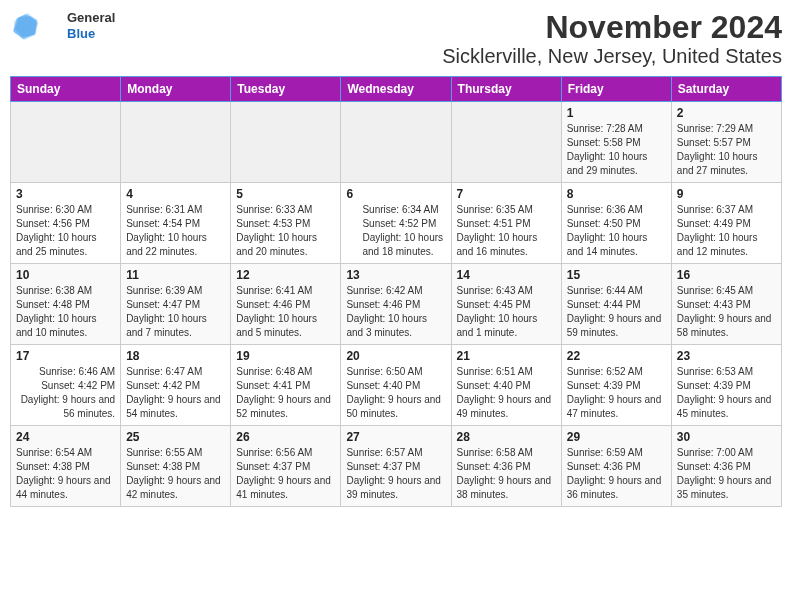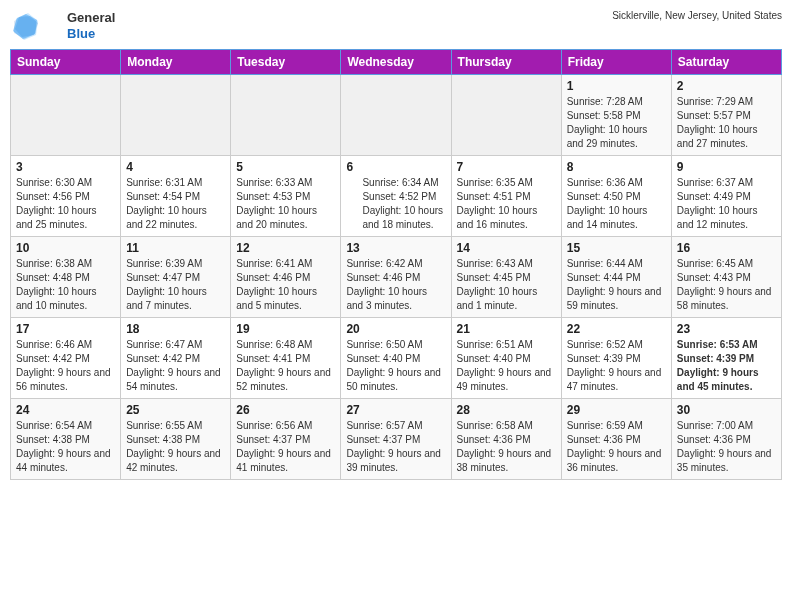--- a/index.html
+++ b/index.html
@@ -36,21 +36,21 @@
     .title-area {
       text-align: right;
     }
     .title-area h1 {
       font-size: 32px;
       font-weight: bold;
       color: #333;
       line-height: 1.1;
     }
     .title-area h2 {
-      font-size: 10px;
+      font-size: 20px;
       font-weight: normal;
       color: #333;
     }
     table {
       width: 100%;
       border-collapse: collapse;
       font-size: 11px;
     }
     thead tr th {
       background: #a21caf;
@@ -97,20 +97,21 @@
       <polygon points="20,5 28,12 24,24 12,26 5,18 9,6" fill="#1a6bbf" opacity="0.3"></polygon>
       <polygon points="16,3 27,9 25,23 13,28 3,20 7,7" fill="#3a9bef" opacity="0.5"></polygon>
       <polygon points="18,2 28,10 26,24 14,29 4,21 6,8" fill="#5ab5ff" opacity="0.3"></polygon>
     </svg>
     <div class="logo-text">
       <span class="general">General</span><br>
       <span class="blue">Blue</span>
     </div>
   </div>
   <div class="title-area">
+    <h1>November 2024</h1>
     <h2>Sicklerville, New Jersey, United States</h2>
   </div>
 </div>
 
 <table>
   <thead>
     <tr>
     <th>Sunday</th>
         <th>Monday</th>
         <th>Tuesday</th>
@@ -224,21 +225,21 @@
         <td>
           <div class="day-num">16</div>
           <div class="day-info" style="white-space: pre-line;">Sunrise: 6:45 AM
 Sunset: 4:43 PM
 Daylight: 9 hours and 58 minutes.</div>
         </td>
       </tr>
       <tr>
         <td>
           <div class="day-num">17</div>
-          <div class="day-info" style="white-space: pre-line;">Sunrise: 6:46 AM
+          <div class="day-info" style="white-space: pre-line; text-align: right;">Sunrise: 6:46 AM
 Sunset: 4:42 PM
 Daylight: 9 hours and 56 minutes.</div>
         </td>
         <td>
           <div class="day-num">18</div>
           <div class="day-info" style="white-space: pre-line;">Sunrise: 6:47 AM
 Sunset: 4:42 PM
 Daylight: 9 hours and 54 minutes.</div>
         </td>
         <td>
@@ -260,21 +261,21 @@
 Daylight: 9 hours and 49 minutes.</div>
         </td>
         <td>
           <div class="day-num">22</div>
           <div class="day-info" style="white-space: pre-line;">Sunrise: 6:52 AM
 Sunset: 4:39 PM
 Daylight: 9 hours and 47 minutes.</div>
         </td>
         <td>
           <div class="day-num">23</div>
-          <div class="day-info" style="white-space: pre-line; font-weight: bold;">Sunrise: 6:53 AM
+          <div class="day-info" style="white-space: pre-line;">Sunrise: 6:53 AM
 Sunset: 4:39 PM
 Daylight: 9 hours and 45 minutes.</div>
         </td>
       </tr>
       <tr>
         <td>
           <div class="day-num">24</div>
           <div class="day-info" style="white-space: pre-line;">Sunrise: 6:54 AM
 Sunset: 4:38 PM
 Daylight: 9 hours and 44 minutes.</div>

